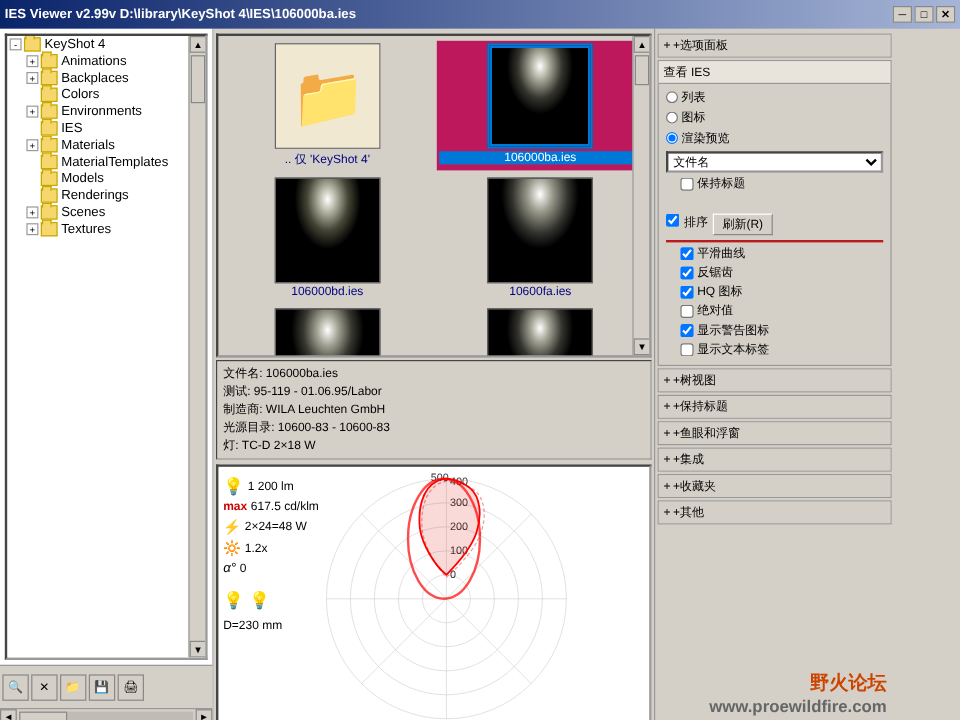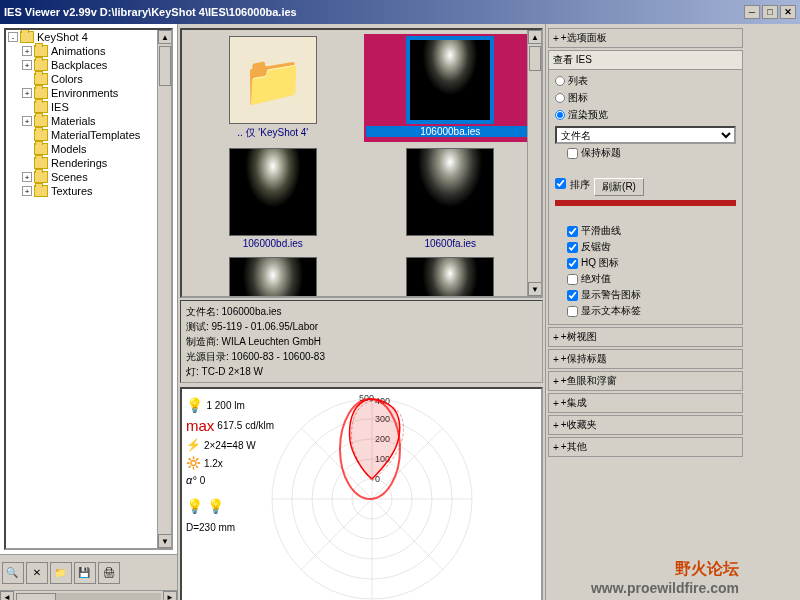--- a/index.html
+++ b/index.html
@@ -447,21 +447,21 @@
     </div>
 
     <div id="polar-area">
 
       <div id="stats-panel">
         <div class="stat-row">
           <span style="color:#cccc00; font-size:14px;">💡</span>
           <span>1 200 lm</span>
         </div>
         <div class="stat-row">
-          <span style="color:#cc0000; font-size:15px; font-weight:normal;">max</span>
+          <span style="color:#cc0000; font-size:10px; font-weight:bold;">max</span>
           <span>617.5 cd/klm</span>
         </div>
         <div class="stat-row">
           <span style="color:#cc4400; font-size:12px;">⚡</span>
           <span>2×24=48 W</span>
         </div>
         <div class="stat-row">
           <span style="font-size:12px;">🔆</span>
           <span>1.2x</span>
         </div>
@@ -558,21 +558,21 @@
         <div class="checkbox-row">
           <input type="checkbox" class="checkbox-input" style="">
           <span>保持标题</span>
         </div>
         <div style="display:flex; align-items:flex-start; gap:4px; margin-top:18px;">
           <input type="checkbox" class="checkbox-input" checked="" style="">
           <span>排序</span>
           <button class="win-btn" style="flex:none; width:50px;">刷新(R)</button>
         </div>
 
-        <div style="margin-top:4px; border-top:6px solid #b91c1c; padding-top:16px;">
+        <div style="margin-top:4px; border-top:2px solid #b91c1c; padding-top:0;">
           <div class="checkbox-row">
             <input type="checkbox" class="checkbox-input" checked="" style="">
             <span>平滑曲线</span>
           </div>
           <div class="checkbox-row">
             <input type="checkbox" class="checkbox-input" checked="" style="">
             <span>反锯齿</span>
           </div>
           <div class="checkbox-row">
             <input type="checkbox" class="checkbox-input" checked="" style="">

